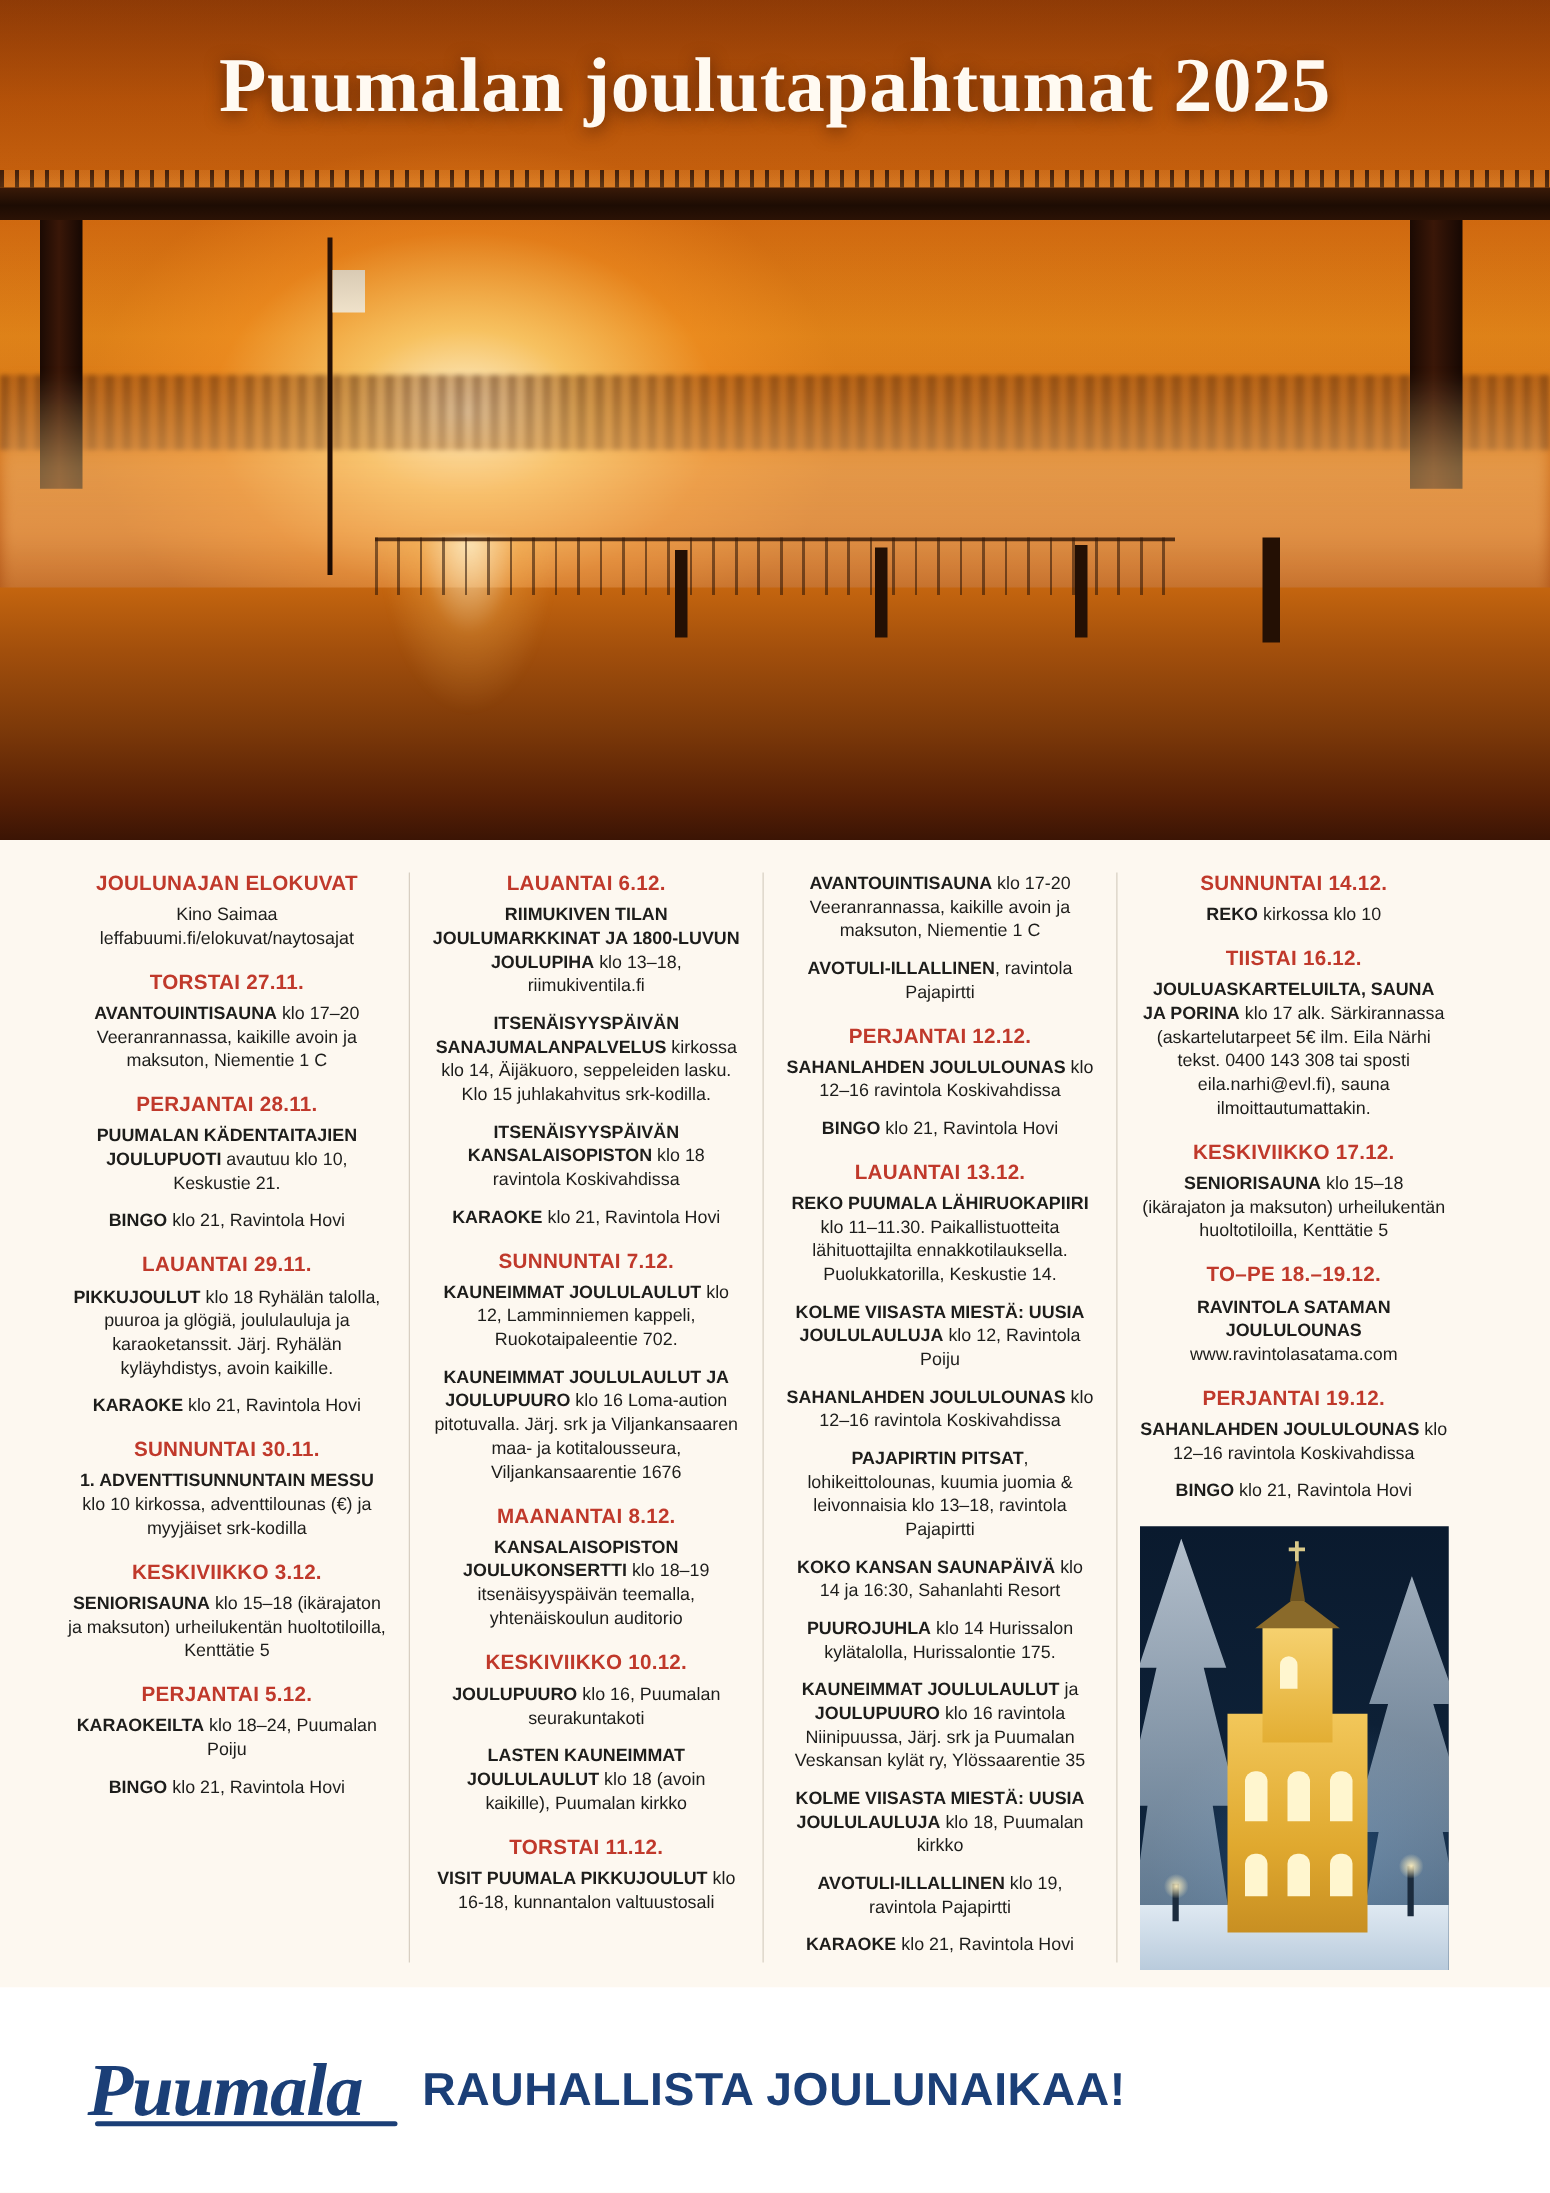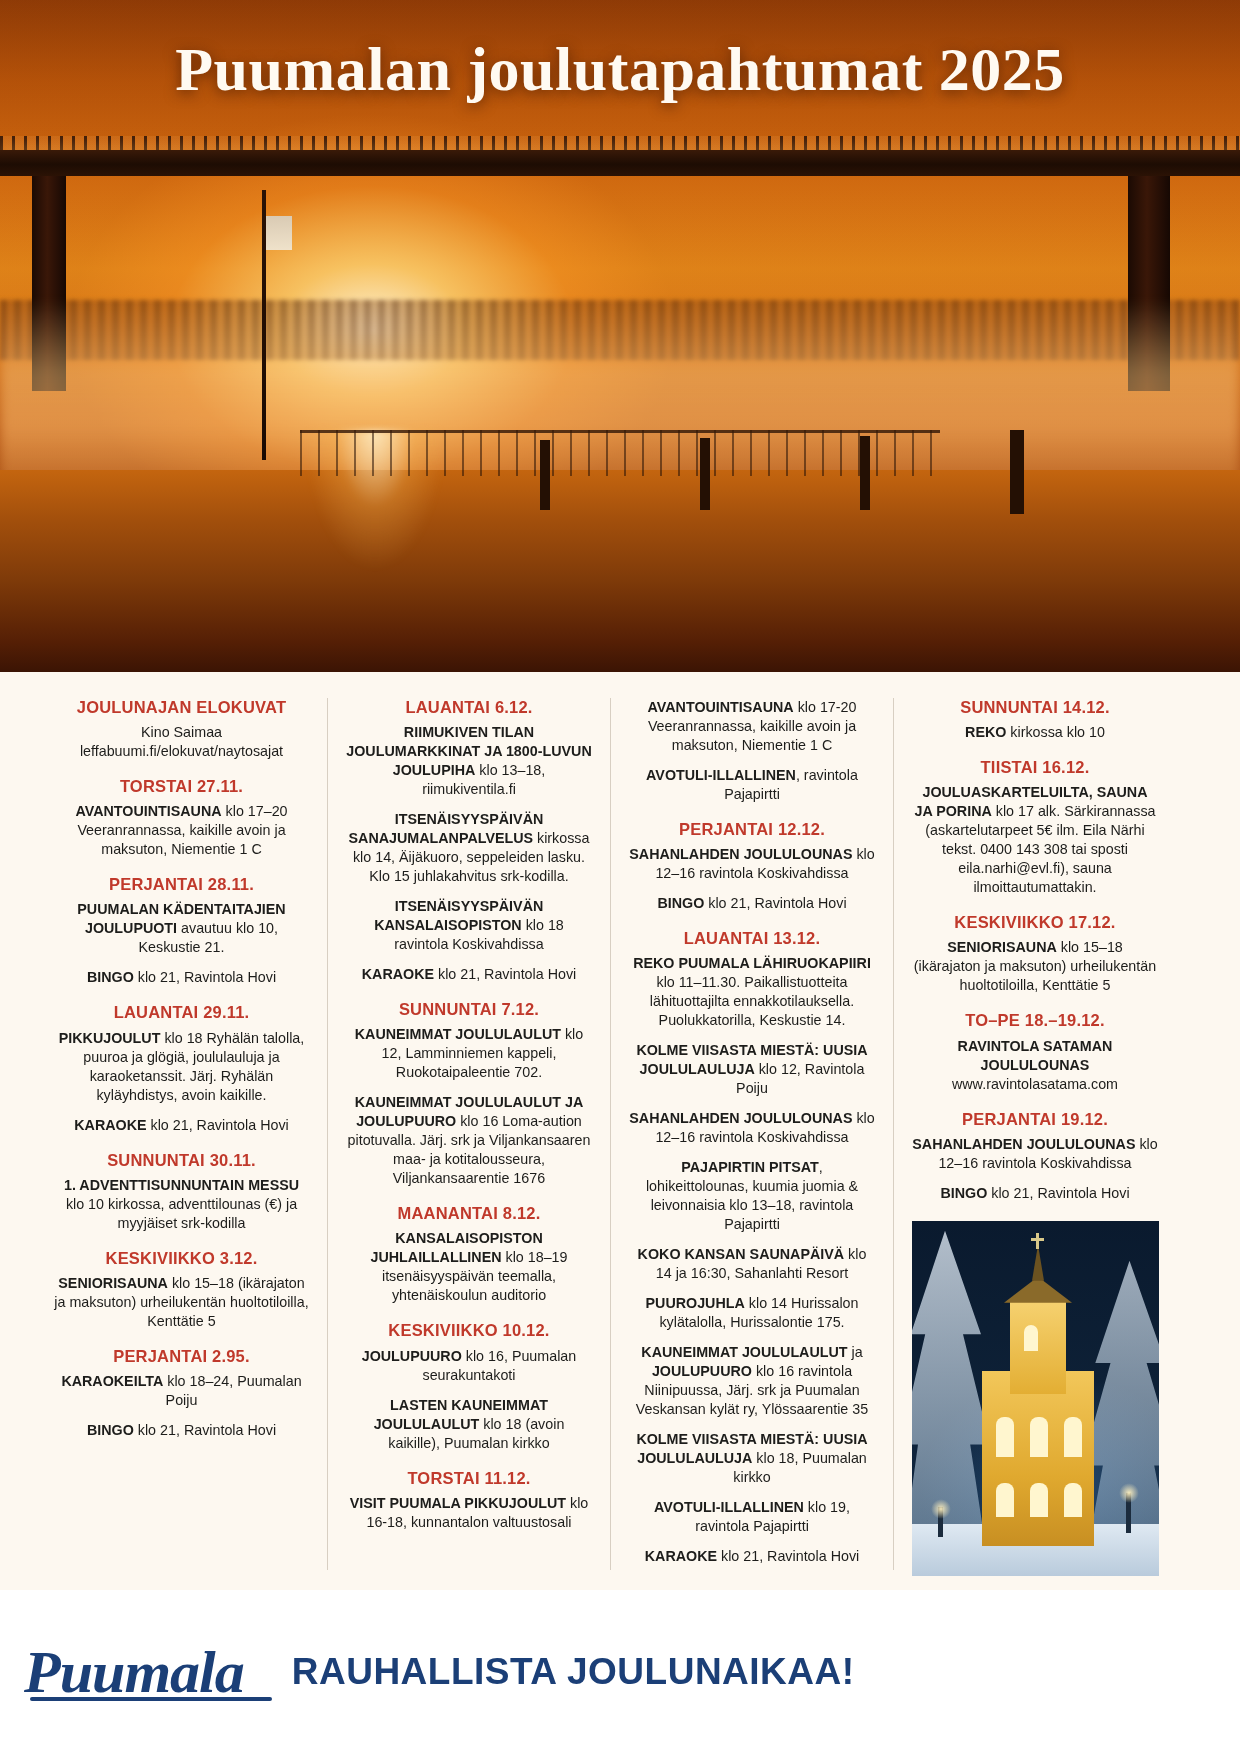--- a/index.html
+++ b/index.html
@@ -159,21 +159,21 @@
   .photo .lampglow { position:absolute; width:20px; height:20px; border-radius:50%; background: radial-gradient(circle, rgba(255,240,190,0.95), rgba(255,230,160,0) 70%); }
 
   
   .footer {
     position: relative;
     width: 1240px;
     height: 164px;
     background: #ffffff;
     display: flex;
     align-items: center;
-    padding-left: 24px;
+    padding-left: 70px;
   }
   .logo {
     font-family: "Liberation Serif", serif;
     font-style: italic;
     font-weight: bold;
     font-size: 60px;
     color: #1b3f77;
     letter-spacing: -1px;
     margin-right: 48px;
     position: relative;
@@ -226,35 +226,35 @@
         <div class="daterow">PERJANTAI 28.11.</div>
         <div class="entry"><b>PUUMALAN KÄDENTAITAJIEN JOULUPUOTI</b><span> avautuu klo 10, Keskustie 21.</span></div>
         <div class="entry"><b>BINGO</b><span> klo 21, Ravintola Hovi</span></div>
         <div class="daterow">LAUANTAI 29.11.</div>
         <div class="entry"><b>PIKKUJOULUT</b><span> klo 18 Ryhälän talolla, puuroa ja glögiä, joululauluja ja karaoketanssit. Järj. Ryhälän kyläyhdistys, avoin kaikille.</span></div>
         <div class="entry"><b>KARAOKE</b><span> klo 21, Ravintola Hovi</span></div>
         <div class="daterow">SUNNUNTAI 30.11.</div>
         <div class="entry"><b>1. ADVENTTISUNNUNTAIN MESSU</b><span> klo 10 kirkossa, adventtilounas (€) ja myyjäiset srk-kodilla</span></div>
         <div class="daterow">KESKIVIIKKO 3.12.</div>
         <div class="entry"><b>SENIORISAUNA</b><span> klo 15–18 (ikärajaton ja maksuton) urheilukentän huoltotiloilla, Kenttätie 5</span></div>
-        <div class="daterow">PERJANTAI 2.95.</div>
+        <div class="daterow">PERJANTAI 5.12.</div>
         <div class="entry"><b>KARAOKEILTA</b><span> klo 18–24, Puumalan Poiju</span></div>
         <div class="entry"><b>BINGO</b><span> klo 21, Ravintola Hovi</span></div>
       </div>
     <div class="col" id="col-1">
         <div class="daterow first">LAUANTAI 6.12.</div>
         <div class="entry"><b>RIIMUKIVEN TILAN JOULUMARKKINAT JA 1800-LUVUN JOULUPIHA</b><span> klo 13–18, riimukiventila.fi</span></div>
         <div class="entry"><b>ITSENÄISYYSPÄIVÄN SANAJUMALANPALVELUS</b><span> kirkossa klo 14, Äijäkuoro, seppeleiden lasku. Klo 15 juhlakahvitus srk-kodilla.</span></div>
         <div class="entry"><b>ITSENÄISYYSPÄIVÄN KANSALAISOPISTON</b><span> klo 18 ravintola Koskivahdissa</span></div>
         <div class="entry"><b>KARAOKE</b><span> klo 21, Ravintola Hovi</span></div>
         <div class="daterow">SUNNUNTAI 7.12.</div>
         <div class="entry"><b>KAUNEIMMAT JOULULAULUT</b><span> klo 12, Lamminniemen kappeli, Ruokotaipaleentie 702.</span></div>
         <div class="entry"><b>KAUNEIMMAT JOULULAULUT JA JOULUPUURO</b><span> klo 16 Loma-aution pitotuvalla. Järj. srk ja Viljankansaaren maa- ja kotitalousseura, Viljankansaarentie 1676</span></div>
         <div class="daterow">MAANANTAI 8.12.</div>
-        <div class="entry"><b>KANSALAISOPISTON JUHLAILLALLINEN</b><span> klo 18–19 itsenäisyyspäivän teemalla, yhtenäiskoulun auditorio</span></div>
+        <div class="entry"><b>KANSALAISOPISTON JOULUKONSERTTI</b><span> klo 18–19 itsenäisyyspäivän teemalla, yhtenäiskoulun auditorio</span></div>
         <div class="daterow">KESKIVIIKKO 10.12.</div>
         <div class="entry"><b>JOULUPUURO</b><span> klo 16, Puumalan seurakuntakoti</span></div>
         <div class="entry"><b>LASTEN KAUNEIMMAT JOULULAULUT</b><span> klo 18 (avoin kaikille), Puumalan kirkko</span></div>
         <div class="daterow">TORSTAI 11.12.</div>
         <div class="entry"><b>VISIT PUUMALA PIKKUJOULUT</b><span> klo 16-18, kunnantalon valtuustosali</span></div>
       </div>
     <div class="col" id="col-2">
         <div class="entry first"><b>AVANTOUINTISAUNA</b><span> klo 17-20 Veeranrannassa, kaikille avoin ja maksuton, Niementie 1 C</span></div>
         <div class="entry"><b>AVOTULI-ILLALLINEN</b><span>, ravintola Pajapirtti</span></div>
         <div class="daterow">PERJANTAI 12.12.</div>

